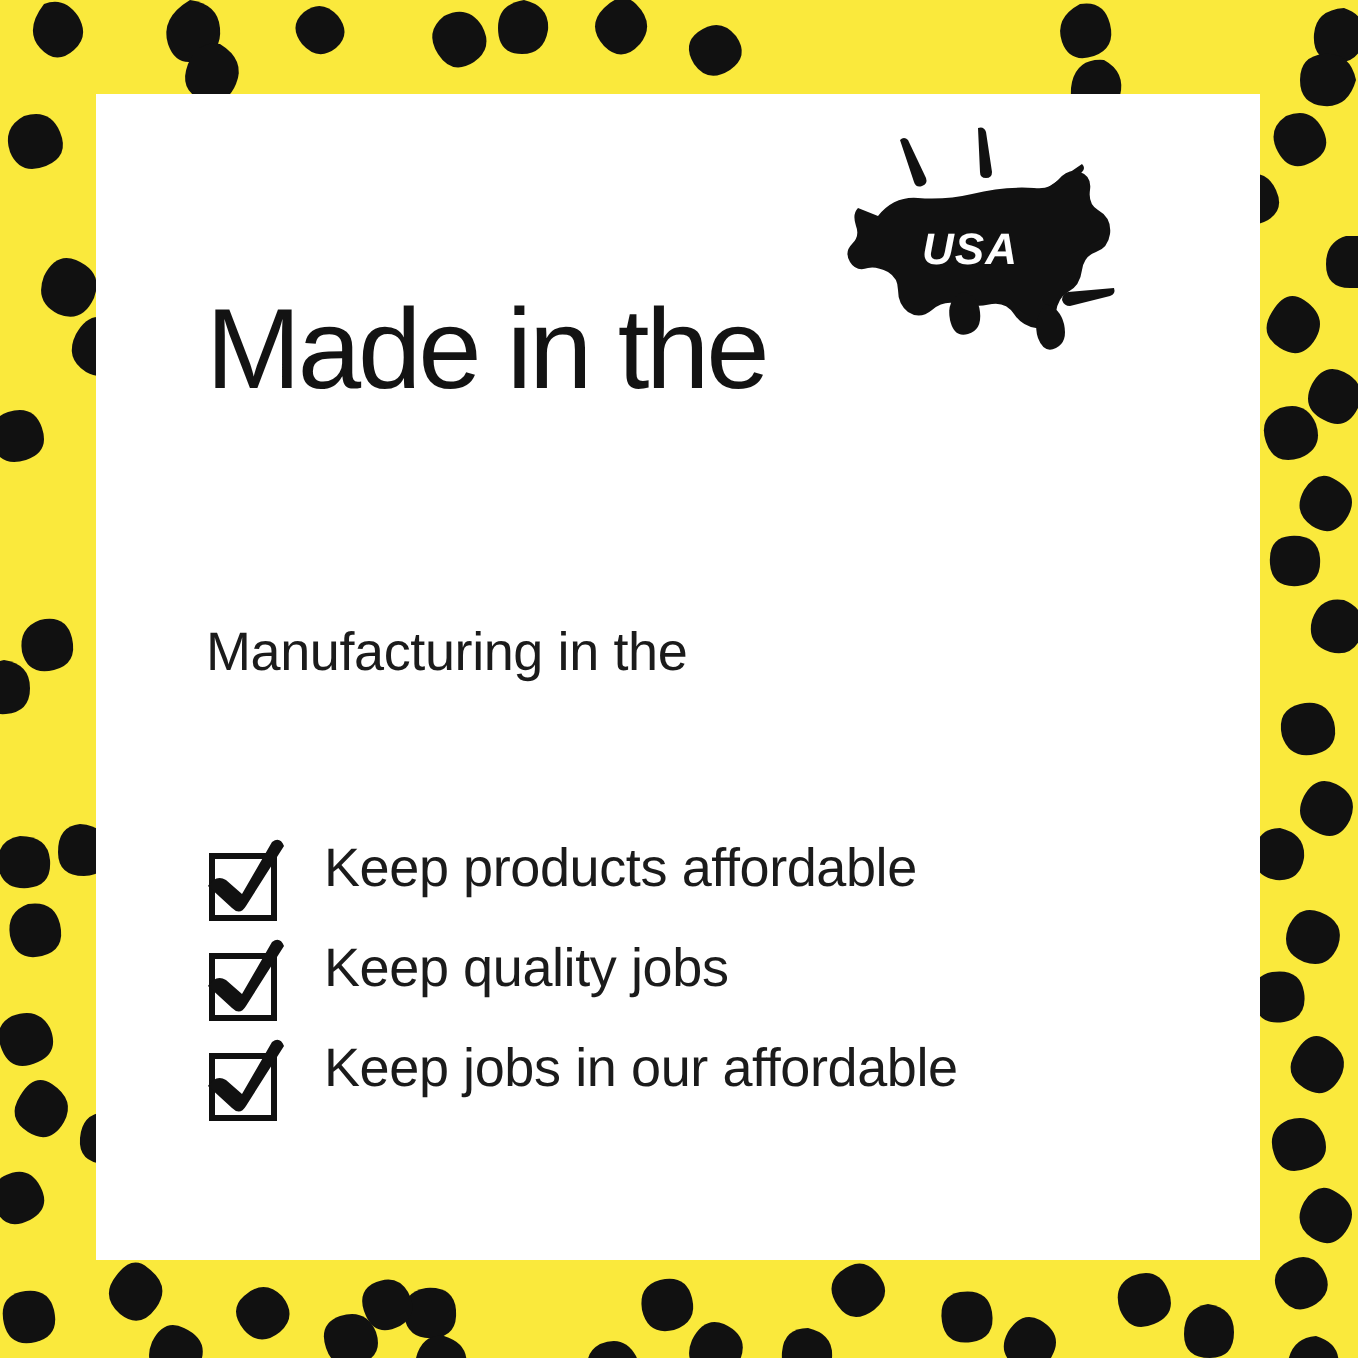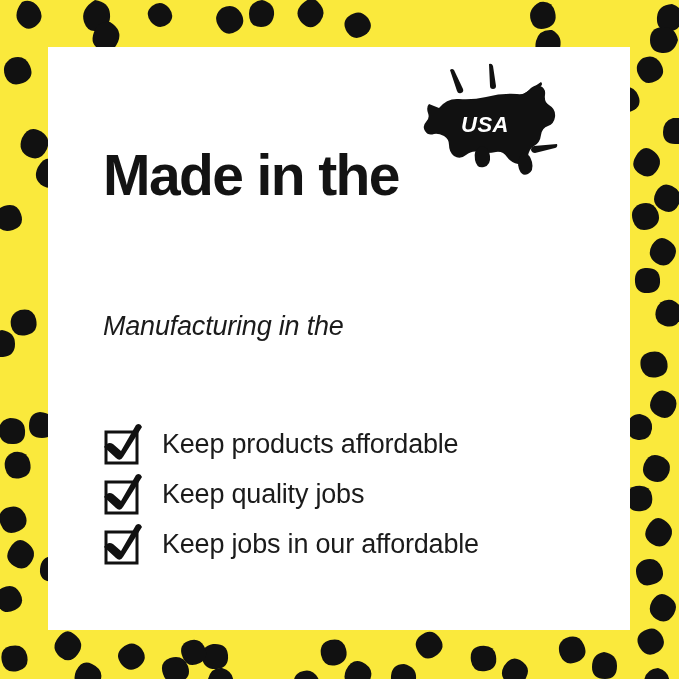--- a/index.html
+++ b/index.html
@@ -39,21 +39,21 @@
     height: 583px;
     background: #ffffff;
   }
 
   
   .headline {
     position: absolute;
     left: 55px;
     color: #131313;
     font-family: "Liberation Sans", sans-serif;
-    font-weight: bold;
+    font-weight: normal;
     font-size: 57px;
     line-height: 1;
     letter-spacing: -1.6px;
     white-space: nowrap;
   }
   #headline-line-1 { top: 100px; }
   #headline-line-2 { top: 186px; }
 
   
   #usa-badge {
@@ -68,36 +68,34 @@
   #body-copy {
     position: absolute;
     left: 55px;
     top: 258px;
     color: #1b1b1b;
     font-family: "Liberation Sans", sans-serif;
     font-weight: normal;
     font-size: 27px;
     line-height: 43px;
     letter-spacing: -0.2px;
-    font-style: italic;
   }
   #body-copy div { white-space: nowrap; }
 
   
   #checklist {
     position: absolute;
     left: 55px;
     top: 372px;
     width: 510px;
   }
   .check-row {
     position: relative;
     height: 50px;
     display: flex;
-    align-items: center;
   }
   .check-box-wrap {
     position: relative;
     width: 40px;
     height: 42px;
     flex: 0 0 40px;
     margin-right: 19px;
   }
   .check-box-wrap svg {
     position: absolute;

